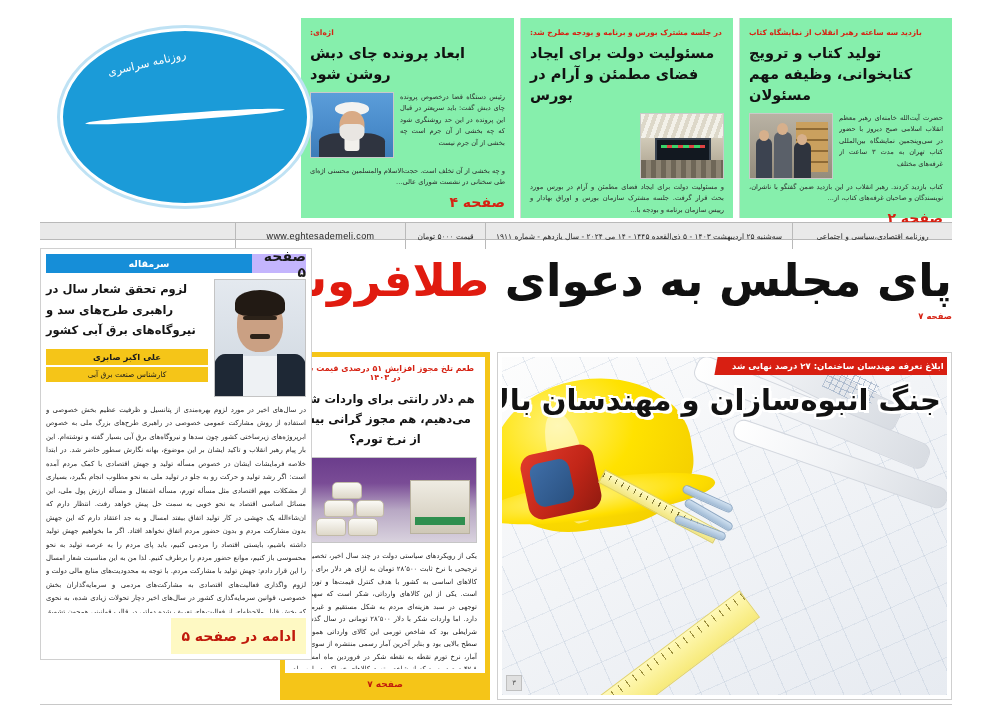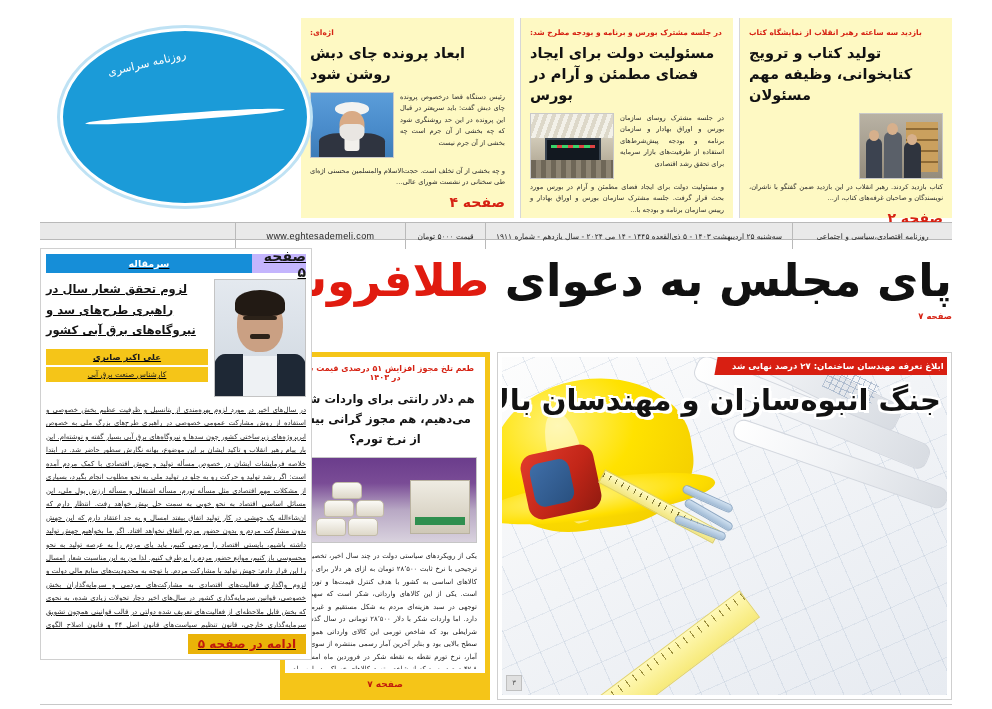--- a/index.html
+++ b/index.html
@@ -28,21 +28,21 @@
   }
   .teaser-zone {
     width: 662px;
     display: flex;
     flex-direction: row;
     gap: 6px;
   }
   .teaser {
     position: relative;
     width: 213px;
-    background: #fef9c3;
+    background: #86efac;
     padding: 10px 9px 8px 9px;
     border-left: 1px solid #d7d7d7;
     display: flex;
     flex-direction: column;
   }
   .teaser:last-child { border-left: none; }
   .teaser-kicker {
     color: #d62213;
     font-size: 7.5px;
     font-weight: bold;
@@ -490,21 +490,20 @@
   
   .sidebar {
     position: absolute;
     top: 248px; left: 40px;
     width: 272px; height: 412px;
     border: 1px solid #d0d0d0;
     background: #ffffff;
     padding: 5px;
     display: flex; flex-direction: column;
     overflow: hidden;
-    text-decoration: underline;
   }
   .sb-head {
     display: flex; flex-direction: row-reverse; align-items: stretch;
     height: 19px;
     margin-bottom: 6px;
   }
   .sb-head-title {
     flex: 1;
     background: #168ed8;
     color: #ffffff;
@@ -594,64 +593,64 @@
     font-size: 6.9px;
     line-height: 1.95;
     color: #1f1f1f;
     text-align: justify;
     flex: 1;
     overflow: hidden;
   }
   .sb-more {
     margin-top: 5px;
     align-self: flex-start;
-    background: #eab308;
+    background: #fef9c3;
     color: #c01a0c;
-    font-size: 12px;
-    font-weight: bold;
-    padding: 3px 10px;
+    font-size: 14px;
+    font-weight: bold;
+    padding: 10px 10px;
   }
 
   .hr-bottom {
     position: absolute;
     left: 40px; right: 40px; bottom: 4px;
     height: 1px; background: #c8c8c8;
   }
 </style>
 </head>
 <body>
 
 <div id="page">
 
   <div class="top-strip">
     <div class="teaser-zone">
 
       <div class="teaser">
         <div class="teaser-kicker">بازدید سه ساعته رهبر انقلاب از نمایشگاه کتاب</div>
         <div class="teaser-title">تولید کتاب و ترویج کتابخوانی، وظیفه مهم مسئولان</div>
         <div class="teaser-body-wrap">
+          <div class="teaser-text">حضرت آیت‌الله خامنه‌ای رهبر معظم انقلاب اسلامی صبح دیروز با حضور در سی‌وپنجمین نمایشگاه بین‌المللی کتاب تهران به مدت ۳ ساعت از غرفه‌های مختلف</div>
           <div class="teaser-photo ph-book">
             <span class="shelf"></span>
             <span class="p1"></span>
             <span class="p2"></span>
             <span class="p3"></span>
             <span class="h1"></span>
             <span class="h2"></span>
             <span class="h3"></span>
           </div>
         </div>
         <div class="teaser-foot-text">کتاب بازدید کردند. رهبر انقلاب در این بازدید ضمن گفتگو با ناشران، نویسندگان و صاحبان غرفه‌های کتاب، از...</div>
         <div class="teaser-page">صفحه ۲</div>
       </div>
 
       <div class="teaser">
         <div class="teaser-kicker">در جلسه مشترک بورس و برنامه و بودجه مطرح شد:</div>
         <div class="teaser-title">مسئولیت دولت برای ایجاد فضای مطمئن و آرام در بورس</div>
         <div class="teaser-body-wrap">
-          <div class="teaser-text">در جلسه مشترک روسای سازمان بورس و اوراق بهادار و سازمان برنامه و بودجه پیش‌شرط‌های استفاده از ظرفیت‌های بازار سرمایه برای تحقق رشد اقتصادی</div>
           <div class="teaser-photo ph-bourse">
             <span class="ceil"></span>
             <span class="board"></span>
             <span class="seats"></span>
           </div>
         </div>
         <div class="teaser-foot-text">و مسئولیت دولت برای ایجاد فضای مطمئن و آرام در بورس مورد بحث قرار گرفت. جلسه مشترک سازمان بورس و اوراق بهادار و رییس سازمان برنامه و بودجه با...</div>
         <div class="teaser-page">صفحه ۳</div>
       </div>
 

